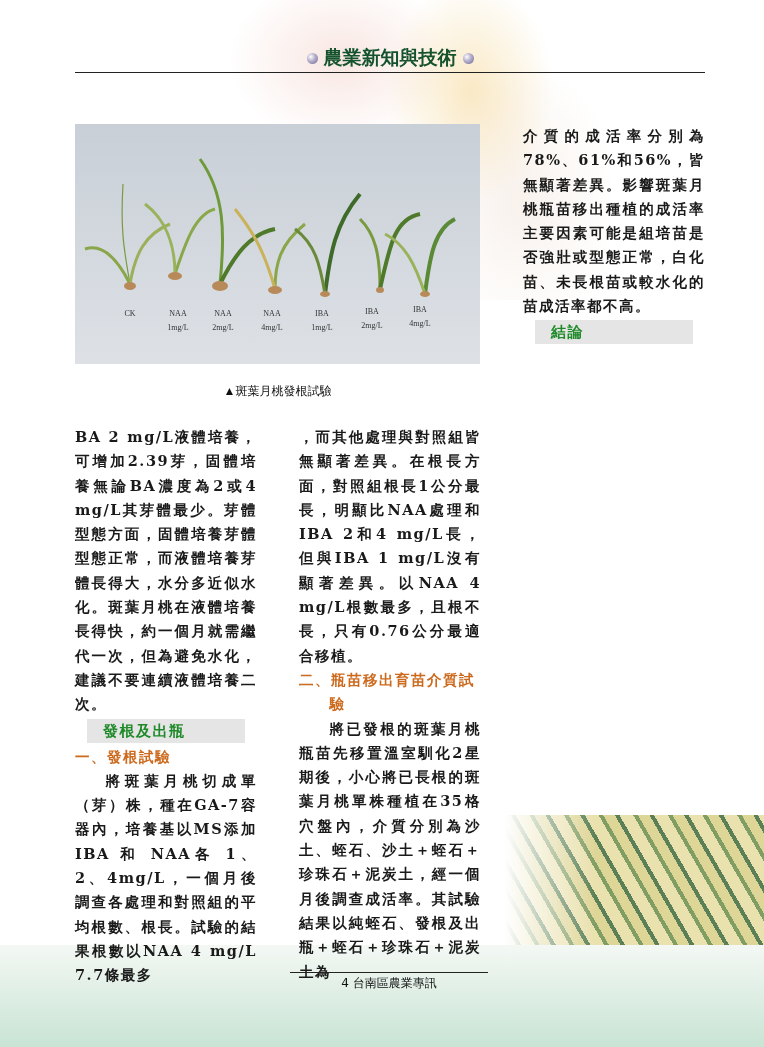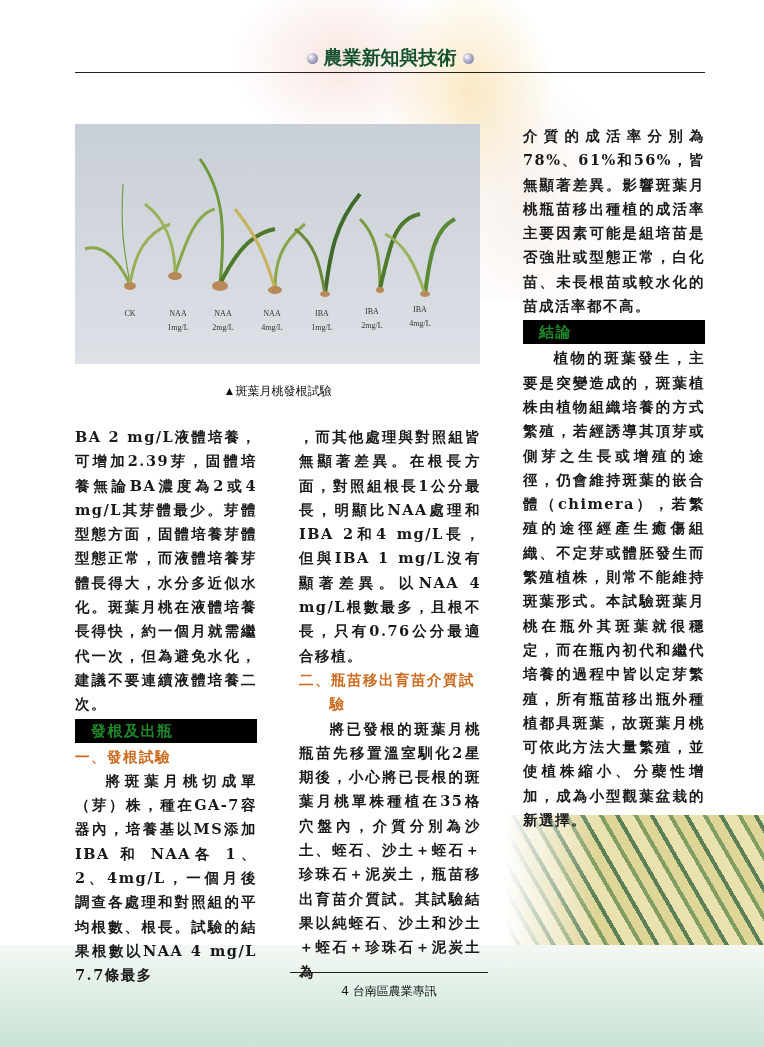--- a/index.html
+++ b/index.html
@@ -58,32 +58,32 @@
     position:absolute; left:75px; top:383px; width:405px; text-align:center;
     font-family:Liberation Sans, sans-serif; font-size:12px; color:#111;
   }
   .col {
     position:absolute; font-size:14.5px; line-height:24.3px; letter-spacing:1.5px;
     text-align:justify;
   }
   .col p { margin:0;font-weight:bold; }
   .indent { text-indent:2.1em; }
   .sec-head {
-    background:#000000; color:#1f8a2a;
+    background:#e5e5e5; color:#1f8a2a;
     font-family:"DejaVu Sans", "Liberation Sans", sans-serif;
     font-weight:bold; font-size:15px; padding-left:16px; height:24px; line-height:24px;
-    margin:2px 0;
+    margin:2px 12px;
   }
   .sub-head { color:#cc6a1e; }
   .sub-head .cont { padding-left:2.1em; display:block; }
   .footer {
     position:absolute; left:290px; top:972px; width:198px;
     border-top:1.3px solid #222; text-align:center;
     font-family:"DejaVu Sans", "Liberation Sans", sans-serif; font-size:12px; color:#111;
-    padding-top:10px;
+    padding-top:2px;
   }
 </style>
 </head>
 <body>
 
 <div class="bg-flower"></div>
 <div class="bg-bottom"></div>
 <div class="bg-leaves"></div>
 
 <div class="header">
@@ -169,22 +169,21 @@
   <p class="sub-head">一、發根試驗</p>
   <p class="indent">將斑葉月桃切成單（芽）株，種在GA-7容器內，培養基以MS添加IBA 和 NAA各 1、 2、4mg/L，一個月後調查各處理和對照組的平均根數、根長。試驗的結果根數以NAA 4 mg/L 7.7條最多</p>
 </div>
 
 <div class="col" style="left:299px; top:425px; width:182px;">
   <p>，而其他處理與對照組皆無顯著差異。在根長方面，對照組根長1公分最長，明顯比NAA處理和IBA 2和4 mg/L長，但與IBA 1 mg/L沒有顯著差異。以NAA 4 mg/L根數最多，且根不長，只有0.76公分最適合移植。</p>
   <p class="sub-head">
     <span>二、瓶苗移出育苗介質試</span>
     <span class="cont">驗</span>
   </p>
-  <p class="indent">將已發根的斑葉月桃瓶苗先移置溫室馴化2星期後，小心將已長根的斑葉月桃單株種植在35格穴盤內，介質分別為沙土、蛭石、沙土＋蛭石＋珍珠石＋泥炭土，瓶苗移出育苗介質試。其試驗結果以純蛭石、沙土和沙土＋蛭石＋珍珠石＋泥炭土為</p>
+  <p class="indent">將已發根的斑葉月桃瓶苗先移置溫室馴化2星期後，小心將已長根的斑葉月桃單株種植在35格穴盤內，介質分別為沙土、蛭石、沙土＋蛭石＋珍珠石＋泥炭土，經一個月後調查成活率。其試驗結果以純蛭石、發根及出瓶＋蛭石＋珍珠石＋泥炭土為</p>
 </div>
 
 <div class="col" style="left:523px; top:124px; width:182px;">
   <p>介質的成活率分別為78%、61%和56%，皆無顯著差異。影響斑葉月桃瓶苗移出種植的成活率主要因素可能是組培苗是否強壯或型態正常，白化苗、未長根苗或較水化的苗成活率都不高。</p>
   <div class="sec-head">結論</div>
-  <p class="indent">植物的斑葉發生，主要是突變造成的，斑葉植株由植物組織培養的方式繁殖，若經誘導其頂芽或側芽之生長或增殖的途徑，仍會維持斑葉的嵌合體（chimera），若繁殖的途徑經產生癒傷組織、不定芽或體胚發生而繁殖植株，則常不能維持斑葉形式。本試驗斑葉月桃在瓶外其斑葉就很穩定，而在瓶內初代和繼代培養的過程中皆以定芽繁殖，所有瓶苗移出瓶外種植都具斑葉，故斑葉月桃可依此方法大量繁殖，並使植株縮小、分蘗性增加，成為小型觀葉盆栽的新選擇。</p>
 </div>
 
 <div class="footer">4 台南區農業專訊</div>
 
 </body></html>

